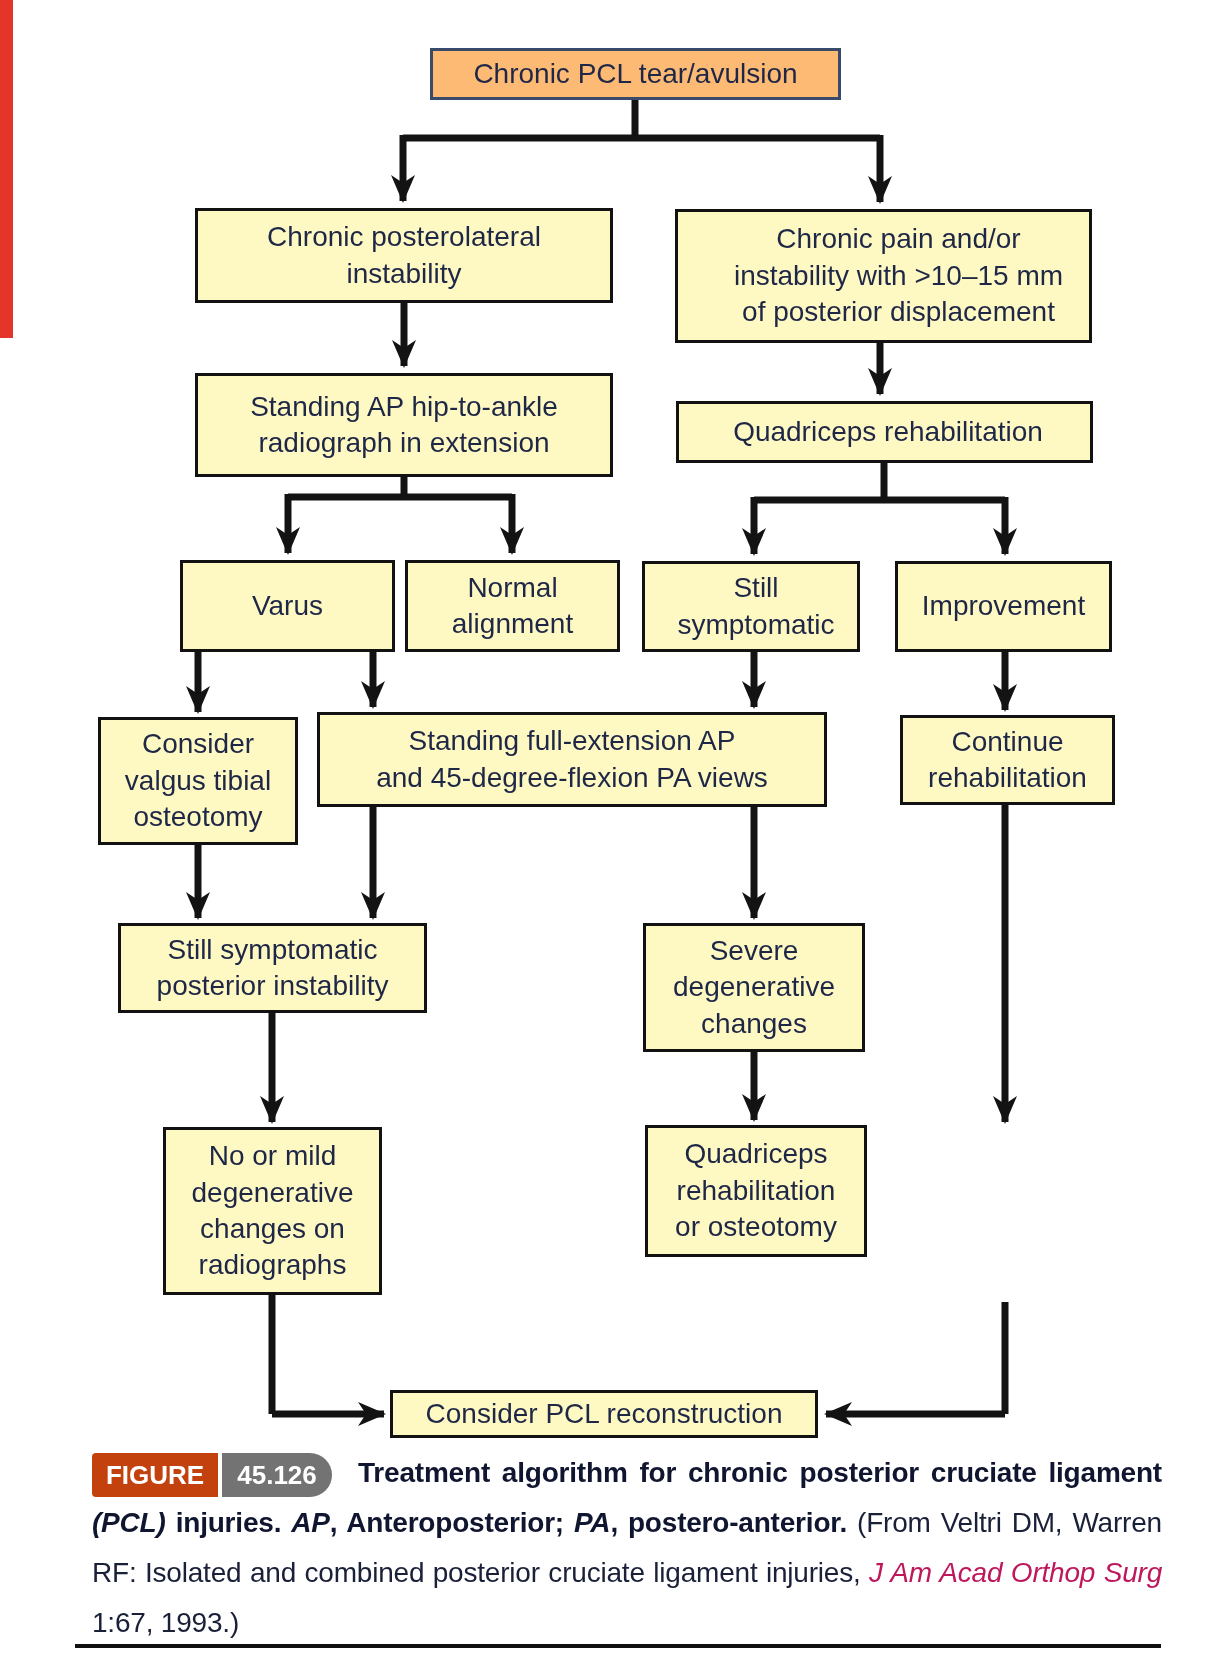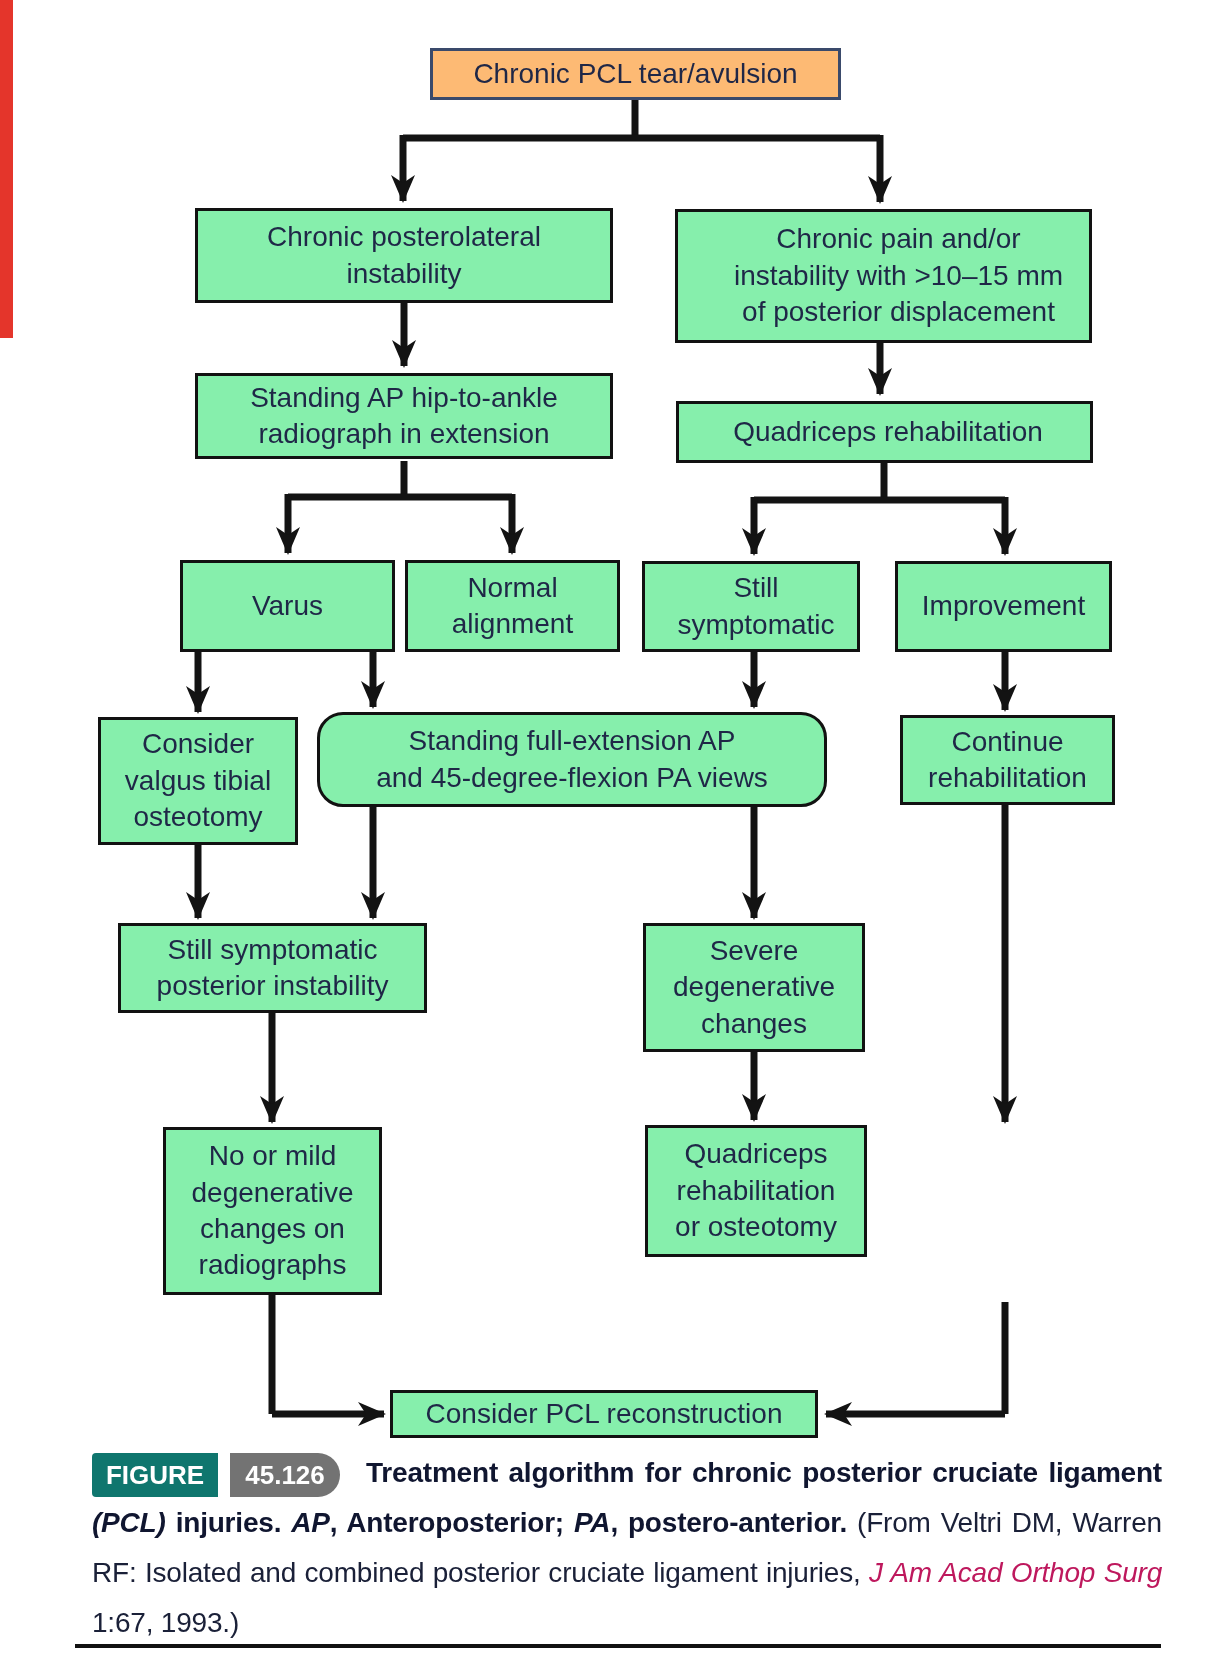--- a/index.html
+++ b/index.html
@@ -12,21 +12,21 @@
   }
   #red-strip{
     position:absolute;left:0;top:0;width:13px;height:338px;
     background:#e4352b;
   }
   #arrows{position:absolute;left:0;top:0;z-index:1;}
   .node{
     position:absolute;z-index:2;
     box-sizing:border-box;
     border:3px solid #121212;
-    background:#86efac;
+    background:#fef9c3;
     color:#1f2747;
     font-size:28px;line-height:1.3;
     display:flex;align-items:center;justify-content:center;
     text-align:center;
     white-space:pre-line;
     padding:2px 6px;
   }
   .node.highlight{
     background:#fdba74;
     border-color:#3a4a6b;
@@ -35,21 +35,21 @@
     position:absolute;left:92px;top:1448px;width:1070px;z-index:2;
     font-size:28px;line-height:50px;letter-spacing:-0.2px;
     color:#101630;text-align:justify;
   }
   .tag{
     display:inline-block;height:44px;line-height:44px;
     color:#ffffff;font-weight:bold;font-size:26px;
     text-align:center;vertical-align:middle;
     letter-spacing:0;
   }
-  #tag-figure{background:#0f766e;width:126px;border-radius:4px 0 0 4px;margin-right:12px;}
+  #tag-figure{background:#c2410c;width:126px;border-radius:4px 0 0 4px;margin-right:4px;}
   #tag-number{background:#737373;width:110px;border-radius:0 22px 22px 0;margin-right:26px;}
   .b{font-weight:bold;}
   .bi{font-weight:bold;font-style:italic;}
   .r{font-weight:normal;color:#1a2038;}
   .ri{font-weight:normal;font-style:italic;color:#be185d;}
   #bottom-rule{
     position:absolute;left:75px;top:1644px;width:1086px;height:4px;
     background:#111111;z-index:2;
   }
 </style>
@@ -102,40 +102,40 @@
 
   <div class="node highlight" style="left:430px;top:48px;width:411px;height:52px;">Chronic PCL tear/avulsion</div>
 
   <div class="node" style="left:195px;top:208px;width:418px;height:95px;">Chronic posterolateral
 instability</div>
 
   <div class="node" style="left:675px;top:209px;width:417px;height:134px;padding-left:36px;">Chronic pain and/or
 instability with &gt;10–15 mm
 of posterior displacement</div>
 
-  <div class="node" style="left:195px;top:373px;width:418px;height:86px;">Standing AP hip-to-ankle
+  <div class="node" style="left:195px;top:373px;width:418px;height:104px;">Standing AP hip-to-ankle
 radiograph in extension</div>
 
   <div class="node" style="left:676px;top:401px;width:417px;height:62px;padding-left:13px;">Quadriceps rehabilitation</div>
 
   <div class="node" style="left:180px;top:560px;width:215px;height:92px;">Varus</div>
 
   <div class="node" style="left:405px;top:560px;width:215px;height:92px;">Normal
 alignment</div>
 
   <div class="node" style="left:642px;top:561px;width:218px;height:91px;padding-left:16px;">Still
 symptomatic</div>
 
   <div class="node" style="left:895px;top:561px;width:217px;height:91px;">Improvement</div>
 
   <div class="node" style="left:98px;top:717px;width:200px;height:128px;">Consider
 valgus tibial
 osteotomy</div>
 
-  <div class="node" style="left:317px;top:712px;width:510px;height:95px;border-radius:26px;">Standing full-extension AP
+  <div class="node" style="left:317px;top:712px;width:510px;height:95px;">Standing full-extension AP
 and 45-degree-flexion PA views</div>
 
   <div class="node" style="left:900px;top:715px;width:215px;height:90px;">Continue
 rehabilitation</div>
 
   <div class="node" style="left:118px;top:923px;width:309px;height:90px;">Still symptomatic
 posterior instability</div>
 
   <div class="node" style="left:643px;top:923px;width:222px;height:129px;">Severe
 degenerative

